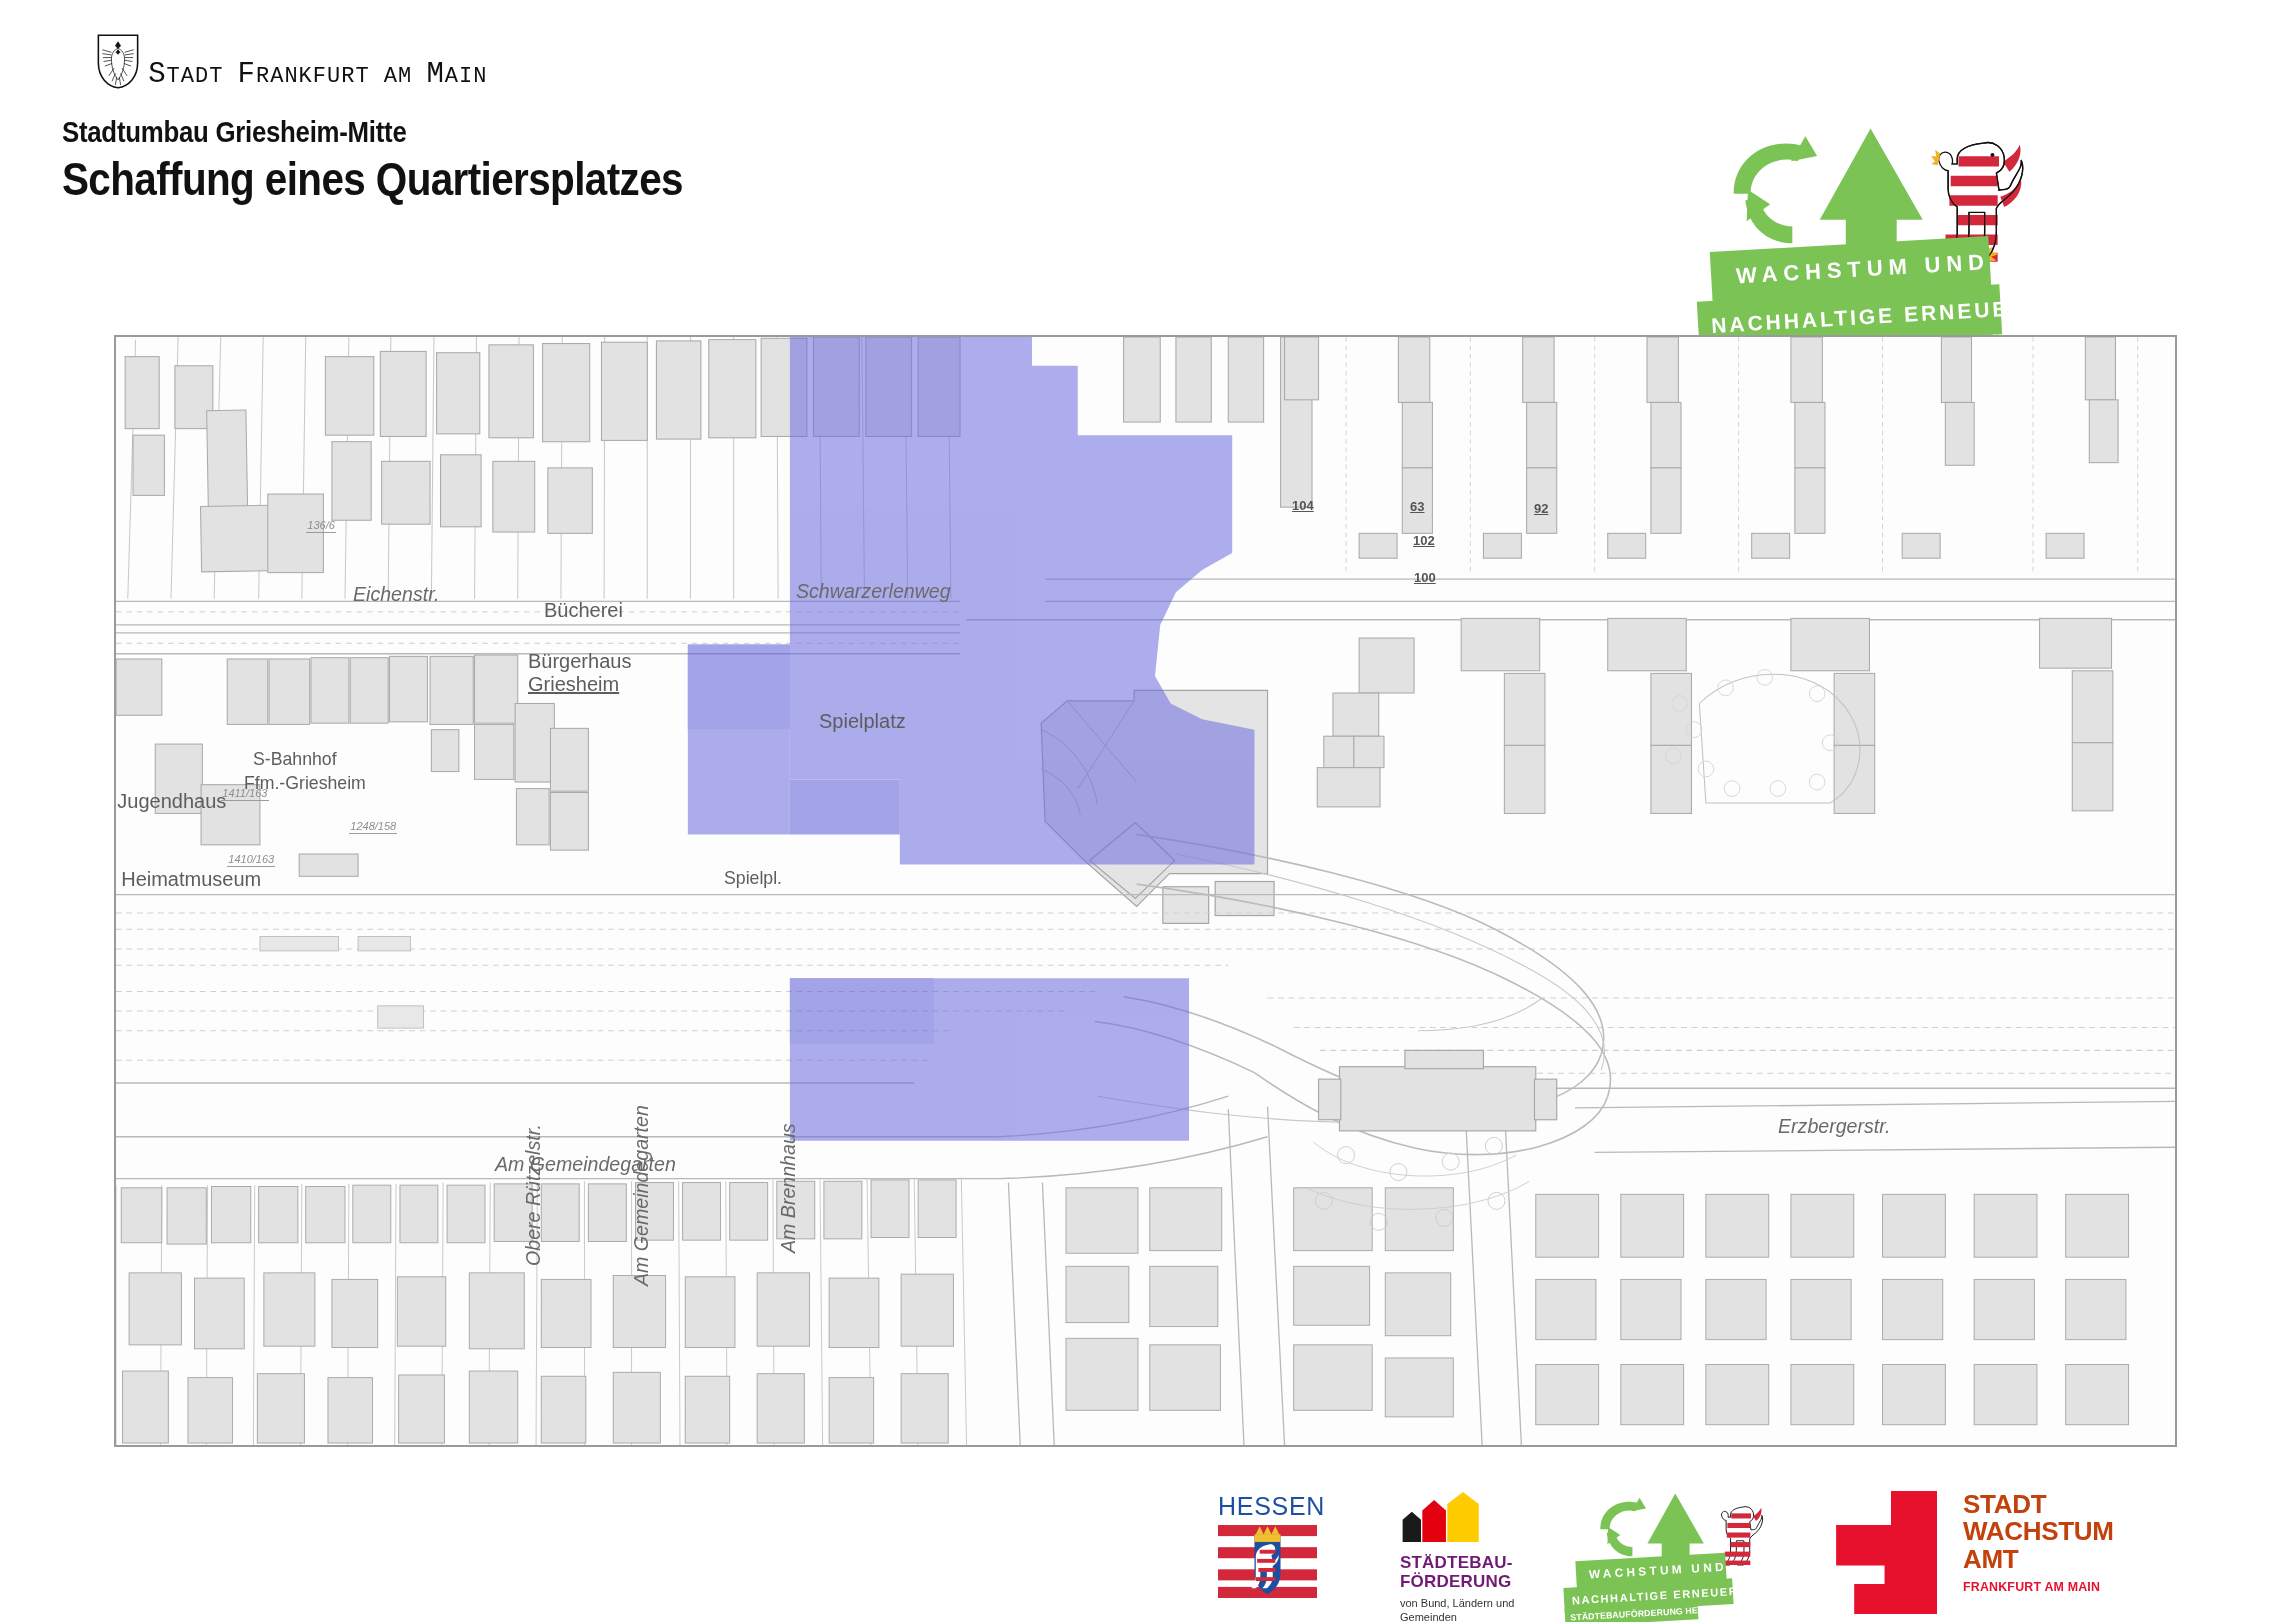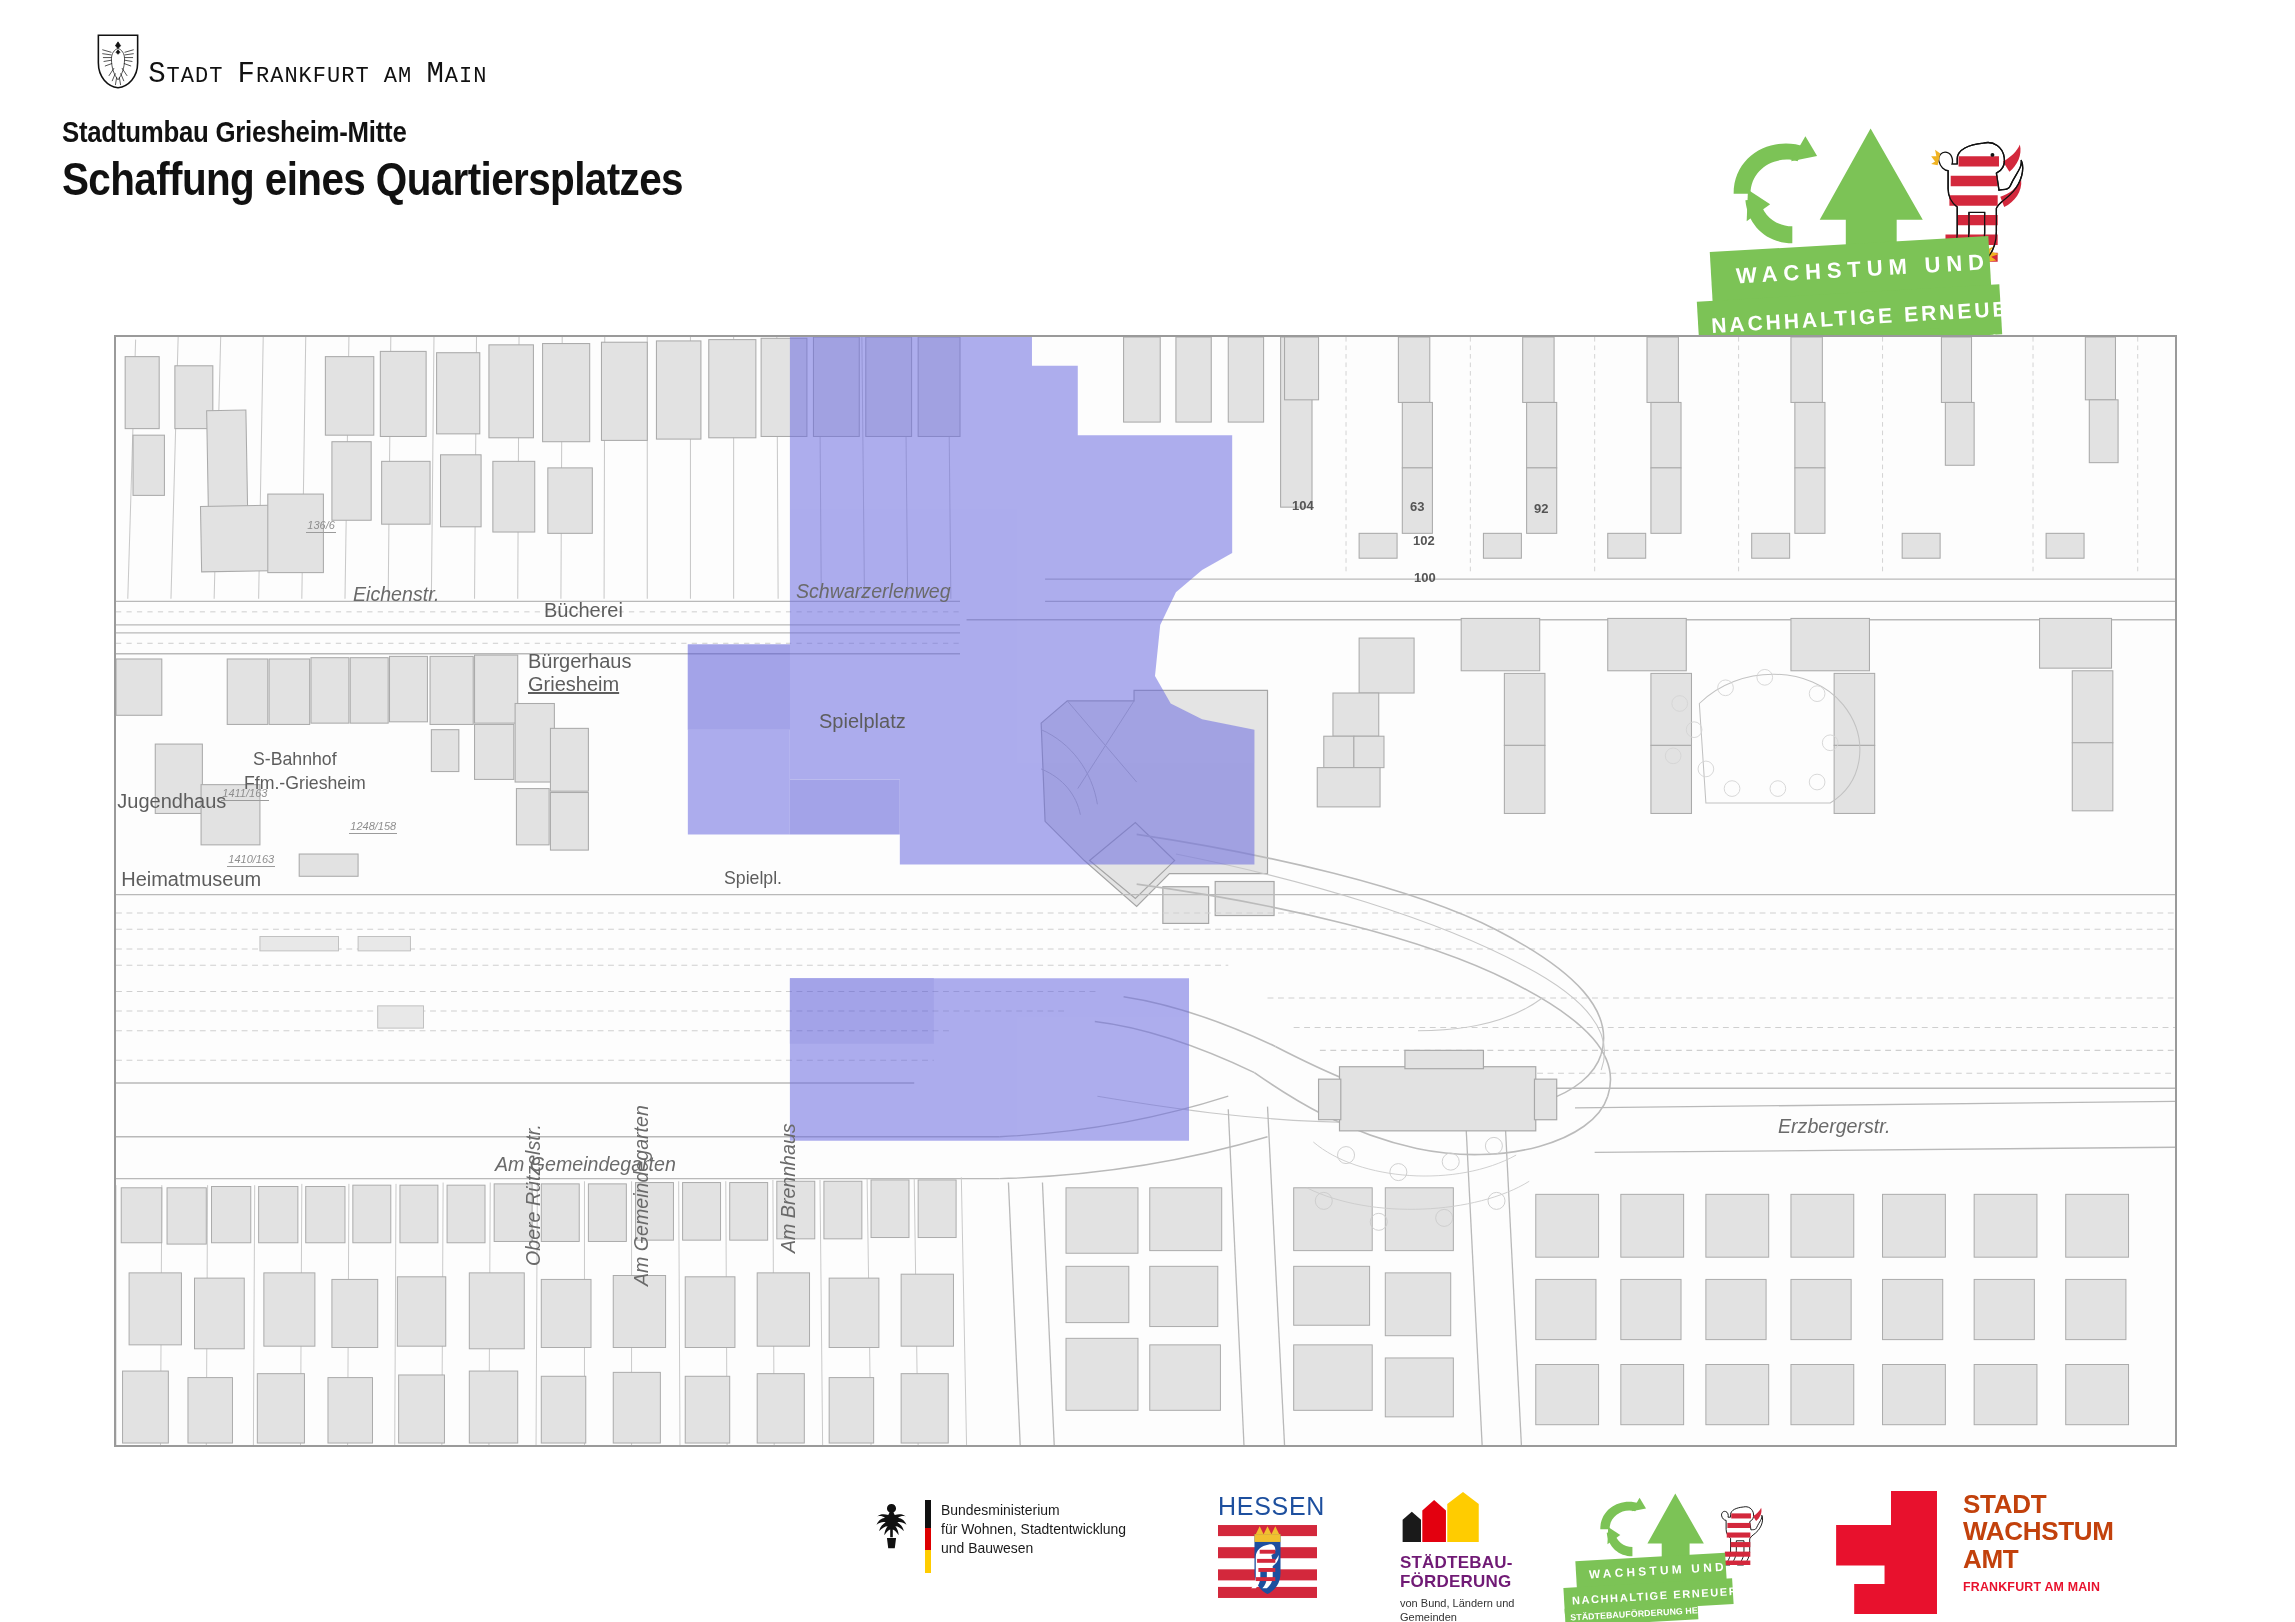--- a/index.html
+++ b/index.html
@@ -32,21 +32,21 @@
   #map-frame{position:absolute;left:114px;top:335px;width:2059px;height:1108px;
       border:2px solid #9a9a9a;background:#fefefe;overflow:hidden;}
   #map-canvas{position:absolute;left:0;top:0;width:100%;height:100%;}
   .map-label{position:absolute;color:#6d6d6d;font-family:"Liberation Sans",sans-serif;
       white-space:nowrap;pointer-events:none;}
   .street{font-style:italic;font-size:19.6px;color:#6a6a6a;}
   .poi{font-size:20px;color:#5d5d5d;}
   .poi-sm{font-size:17.7px;color:#5d5d5d;}
   .parcel{font-size:11px;color:#8e8e8e;font-style:italic;text-align:center;line-height:1.05;}
   .parcel b{font-style:italic;font-weight:400;border-bottom:0.7px solid #9b9b9b;display:block;padding:0 1.3px;}
-  .hnum{font-size:13px;color:#555;font-weight:600;}
+  .hnum{font-size:13px;color:#555;font-weight:600;text-decoration:underline;}
 
   
   #footer{position:absolute;left:0;top:1480px;width:2295px;height:131px;}
   .f-logo{position:absolute;}
   .bmwsb-txt{font-size:15px;line-height:1.28;color:#1a1a1a;font-family:"Liberation Sans",sans-serif;
        transform:scaleX(.93);transform-origin:left top;}
   .hessen-word{color:#1d4f9e;font-size:25px;letter-spacing:0.7px;font-family:"Liberation Sans",sans-serif;}
   .staedtebau-txt{font-weight:bold;font-size:17px;line-height:1.12;letter-spacing:0.2px;color:#701a75;}
   .staedtebau-sub{font-size:11px;line-height:1.25;color:#333;margin-top:5.9px;}
   .spa-txt{color:#c2410c;font-weight:bold;font-size:26px;line-height:1.07;letter-spacing:-0.3px;}
@@ -520,40 +520,20 @@
     </div>
   <div class="map-label parcel" style="left:111px;top:517px;">
     <b>1410/163</b>
     </div>
 
   <div class="map-label poi-sm" style="left:1341px;top:43px;font-size:14.4px;"></div>
 </div>
 
 <div id="footer">
 
-  <div class="f-logo" style="left:870px;top:19.6px;display:flex;align-items:flex-start;gap:11.8px;">
-    <svg width="43" height="51" viewBox="0 0 66 78">
-      <g fill="#111">
-        <path d="M33 6 c-4 0 -7 3 -7 7 c0 3 2 5 4 6 l-2 4 c-6 -2 -12 -2 -17 2 c5 -1 9 0 12 2
-                 c-6 1 -11 5 -13 11 c5 -4 10 -5 14 -4 c-5 3 -9 8 -10 14 c4 -5 9 -8 13 -8
-                 c-3 4 -5 9 -5 14 c3 -5 6 -8 9 -9 l0 12 l4 0 l0 -12 c3 1 6 4 9 9 c0 -5 -2 -10 -5 -14
-                 c4 0 9 3 13 8 c-1 -6 -5 -11 -10 -14 c4 -1 9 0 14 4 c-2 -6 -7 -10 -13 -11
-                 c3 -2 7 -3 12 -2 c-5 -4 -11 -4 -17 -2 l-2 -4 c2 -1 4 -3 4 -6 c0 -4 -3 -7 -7 -7 z"></path>
-        <path d="M26 58 l14 0 l-2 16 l-10 0 z"></path>
-      </g>
-    </svg>
-    <div style="display:flex;gap:10.5px;">
-      <div style="width:5.9px;height:73px;background:linear-gradient(#111 0 38%,#d00 38% 68%,#fc0 68% 100%);"></div>
-      <div class="bmwsb-txt">
-        <div>Bundesministerium</div>
-        <div>für Wohnen, Stadtentwicklung</div>
-        <div>und Bauwesen</div>
-      </div>
-    </div>
-  </div>
 
   <div class="f-logo" style="left:1218px;top:11.8px;">
     <div class="hessen-word">HESSEN</div>
     <svg width="99" height="73" viewBox="0 0 152 112" style="margin-top:3.9px">
       <rect x="0" y="0" width="152" height="17" fill="#d3283c"></rect>
       <rect x="0" y="34" width="152" height="17" fill="#d3283c"></rect>
       <rect x="0" y="68" width="152" height="17" fill="#d3283c"></rect>
       <rect x="0" y="95" width="152" height="17" fill="#d3283c"></rect>
       <path d="M56 14 H96 V74 C96 92 84 102 76 106 C68 102 56 92 56 74 Z" fill="#1d4f9e"></path>
       <path d="M56 14 H96 V26 H56 Z" fill="#f0c030"></path>

